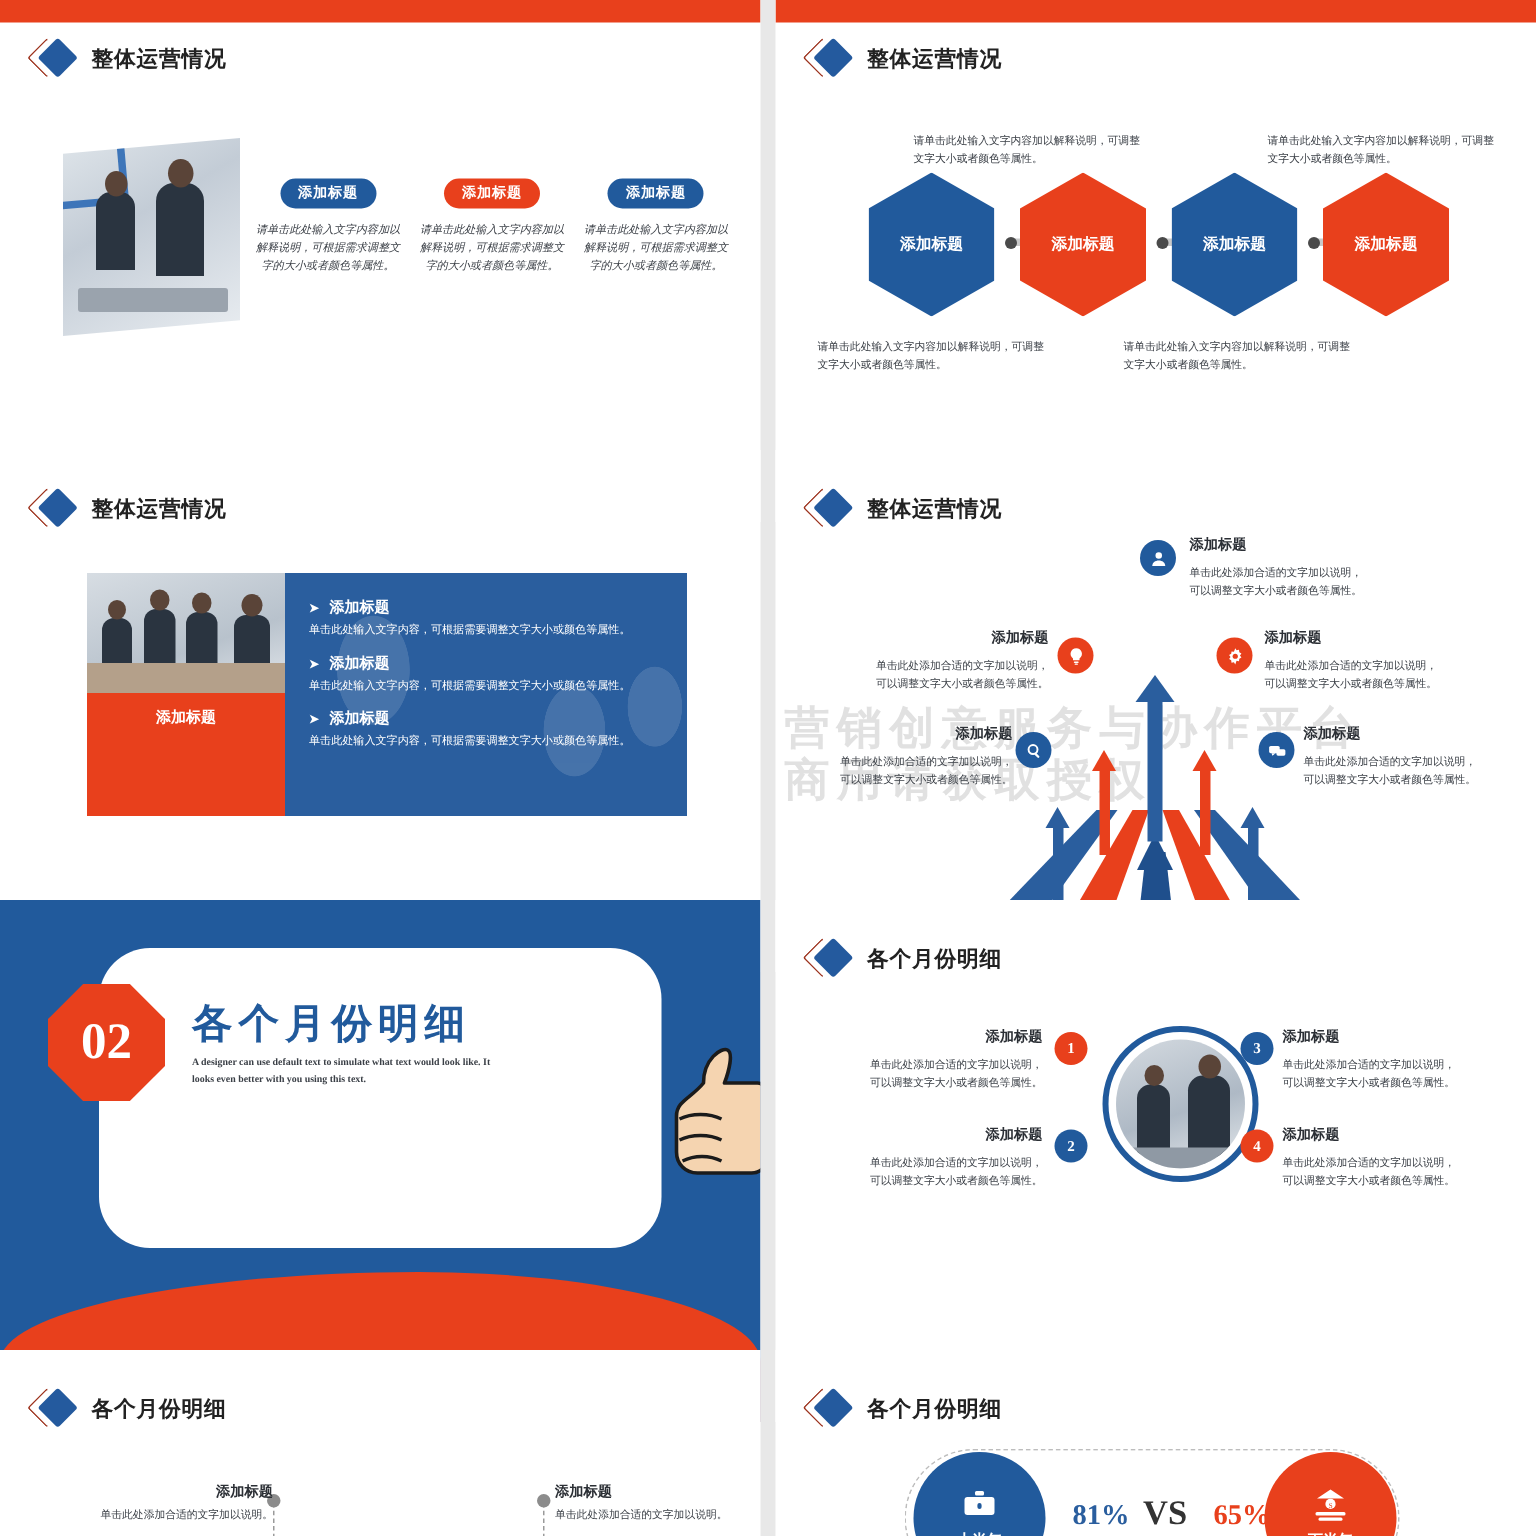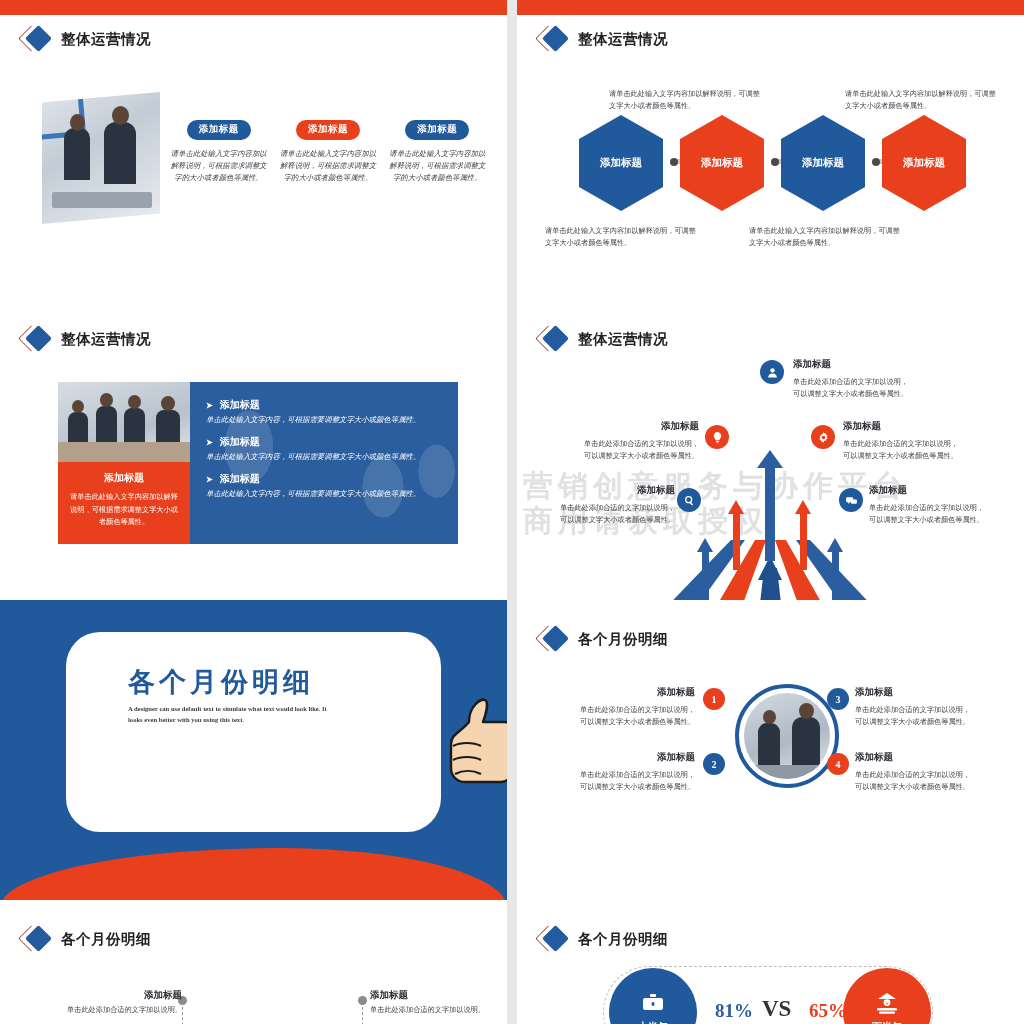--- a/index.html
+++ b/index.html
@@ -78,21 +78,21 @@
   .s3red p { font-size:7.2px; line-height:1.75; }
   .s3blue { position:absolute; left:132px; top:0; width:268px; height:162px; background:#2a5e9e;
       color:#fff; padding:16px 14px 0 16px; overflow:hidden; }
   .s3blue .ghost { position:absolute; inset:0; opacity:.13; background:
       radial-gradient(ellipse 40px 60px at 22% 40%, #fff 0 60%, transparent 61%),
       radial-gradient(ellipse 34px 50px at 72% 65%, #fff 0 60%, transparent 61%),
       radial-gradient(ellipse 30px 44px at 92% 55%, #fff 0 60%, transparent 61%); }
   .s3item { position:relative; margin-bottom:10px; }
   .s3item h5 { font-size:10px; font-weight:bold; margin-bottom:3px; }
   .s3item h5::before { content:"\27A4"; font-size:8px; margin-right:7px; }
-  .s3item p { font-size:7.4px;font-style:italic; }
+  .s3item p { font-size:7.4px; }
 
   
   .arrowbox { position:absolute; left:0; bottom:0; width:100%; height:200px; }
   .ic { position:absolute; width:24px; height:24px; border-radius:50%; display:flex;
       align-items:center; justify-content:center; color:#fff; }
   .ic.b { background:#215a9c; } .ic.o { background:#e8401c; }
   .ic svg { width:13px; height:13px; fill:#fff; }
   .a4txt { position:absolute; width:152px; font-size:7.2px; line-height:1.75; color:#3a3f46; }
   .a4txt h5 { font-size:9.5px; font-weight:bold; color:#2b2f35; margin-bottom:3px; }
   .wm { position:absolute; left:0; top:168px; width:100%; text-align:left; padding-left:6px;
@@ -224,21 +224,20 @@
         <span class="ph-person" style="left:38px;top:24px;width:21px;height:46px;border-radius:8px 8px 0 0;"></span>
         <span class="ph-person" style="left:42px;top:11px;width:13px;height:14px;border-radius:50%;background:#5a4438;"></span>
         <span class="ph-person" style="left:66px;top:26px;width:21px;height:44px;border-radius:8px 8px 0 0;"></span>
         <span class="ph-person" style="left:70px;top:13px;width:13px;height:14px;border-radius:50%;background:#5a4438;"></span>
         <span class="ph-person" style="left:98px;top:28px;width:24px;height:44px;border-radius:8px 8px 0 0;"></span>
         <span class="ph-person" style="left:103px;top:14px;width:14px;height:15px;border-radius:50%;background:#5a4438;"></span>
         <span class="ph-person" style="left:0;top:60px;width:132px;height:20px;background:#b4a08a;"></span>
       </div>
       <div class="s3red">
         <h4>添加标题</h4>
-        <p>请单击此处输入文字内容加以解释说明，可根据需求调整文字大小或者颜色等属性。</p>
       </div>
       <div class="s3blue">
         <span class="ghost"></span>
         <div class="s3item">
           <h5>添加标题</h5>
           <p>单击此处输入文字内容，可根据需要调整文字大小或颜色等属性。</p>
         </div>
         <div class="s3item">
           <h5>添加标题</h5>
           <p>单击此处输入文字内容，可根据需要调整文字大小或颜色等属性。</p>
@@ -344,20 +343,21 @@
       <h5>添加标题</h5>
       <div>单击此处添加合适的文字加以说明，</div>
       <div>可以调整文字大小或者颜色等属性。</div>
     </div>
   </div>
 
   <div class="slide">
     <div class="sec">
       <div class="redwave"></div>
       <div class="card"></div>
+      <div class="octo">02</div>
       <h2>各个月份明细</h2>
       <div class="sub">A designer can use default text to simulate what text would look like. It looks even better with you using this text.</div>
       <svg class="thumb" viewBox="0 0 72 100">
         <path d="M30 34 C30 18 42 10 46 12 C50 14 47 26 44 34 L66 34 C70 34 72 38 72 42 L72 84 C72 90 68 94 62 94 L26 94 C18 94 12 88 12 80 L12 56 C12 46 22 44 30 34 Z" fill="#f5d4b0" stroke="#1b1b1b" stroke-width="2.4" stroke-linejoin="round"></path>
         <path d="M14 58 C22 54 34 54 42 58" fill="none" stroke="#1b1b1b" stroke-width="2.2"></path>
         <path d="M14 72 C22 68 34 68 42 72" fill="none" stroke="#1b1b1b" stroke-width="2.2"></path>
         <path d="M16 86 C24 82 34 82 42 86" fill="none" stroke="#1b1b1b" stroke-width="2.2"></path>
       </svg>
     </div>
   </div>

